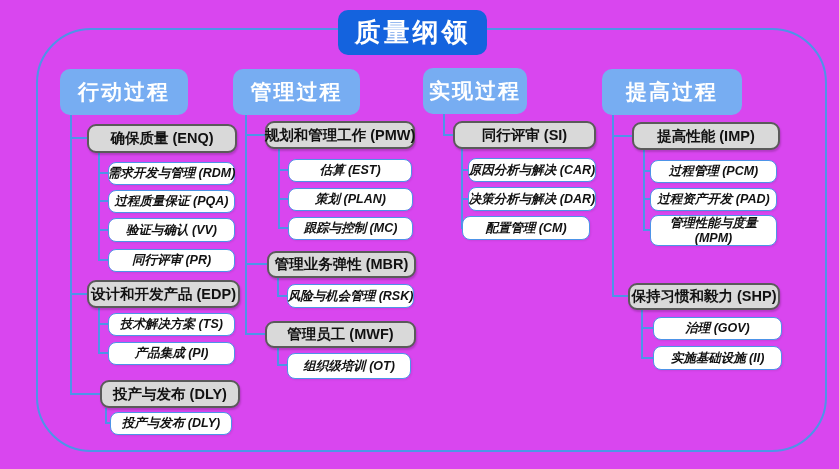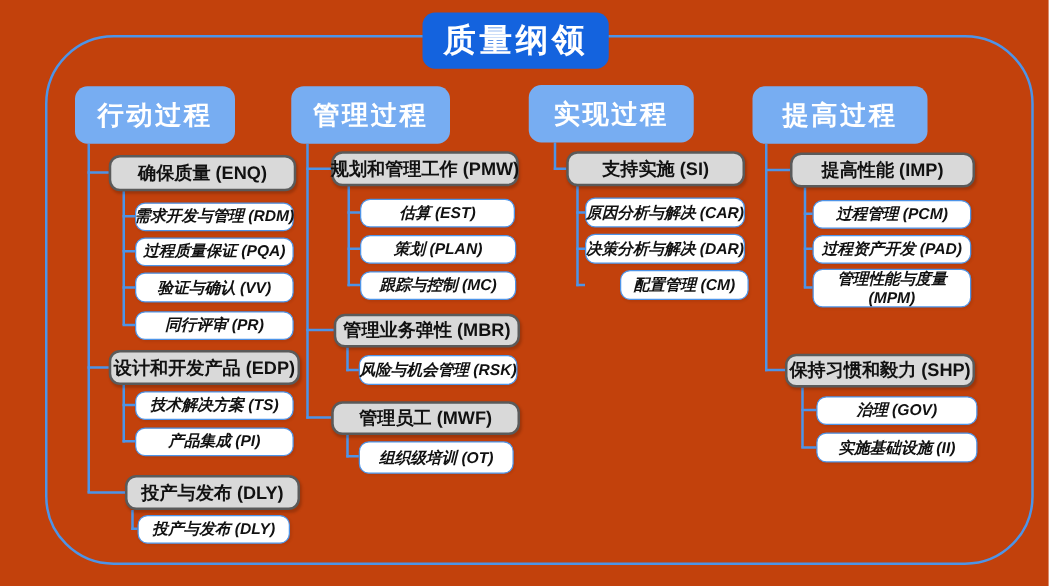--- a/index.html
+++ b/index.html
@@ -1,16 +1,16 @@
 <!DOCTYPE html>
 <html><head>
 <meta charset="utf-8">
 <style>
   html,body{margin:0;padding:0;background:#fff;}
-  .canvas{position:relative;width:839px;height:469px;background:#c2410c;overflow:hidden;
+  .canvas{position:relative;width:839px;height:469px;background:#d946ef;overflow:hidden;
           font-family:"Liberation Sans","DejaVu Sans",sans-serif;}
   .outer{position:absolute;left:36px;top:28px;width:791px;height:424px;
          border:2px solid #4D94E8;border-radius:55px;box-sizing:border-box;}
   .ln{position:absolute;background:#4D94E8;z-index:1;}
   .v{width:2px;}
   .h{height:2px;}
   .node{position:absolute;display:flex;align-items:center;justify-content:center;
         box-sizing:border-box;text-align:center;z-index:2;}
   .title-box{background:#1463DE;color:#fff;border-radius:10px;font-size:26px;
              font-weight:bold;letter-spacing:3px;z-index:3;}
@@ -93,25 +93,25 @@
   <div class="node hdr" style="left:233px;top:69px;width:127px;height:46px">管理过程</div>
   <div class="node gray" style="left:265px;top:121px;width:150px;height:28px">规划和管理工作 (PMW)</div>
   <div class="node leaf" style="left:288px;top:159px;width:124px;height:23px">估算 (EST)</div>
   <div class="node leaf" style="left:288px;top:217px;width:125px;height:23px">跟踪与控制 (MC)</div>
   <div class="node leaf" style="left:288px;top:188px;width:125px;height:23px">策划 (PLAN)</div>
   <div class="node gray" style="left:267px;top:251px;width:149px;height:27px">管理业务弹性 (MBR)</div>
   <div class="node leaf" style="left:287px;top:284px;width:127px;height:24px">风险与机会管理 (RSK)</div>
   <div class="node gray" style="left:265px;top:321px;width:151px;height:27px">管理员工 (MWF)</div>
   <div class="node leaf" style="left:287px;top:353px;width:124px;height:26px">组织级培训 (OT)</div>
 
-  <div class="node hdr" style="left:423px;top:68px;width:132px;height:46px">实现过程</div>
-  <div class="node gray" style="left:453px;top:121px;width:143px;height:28px">支持实施 (SI)</div>
+  <div class="node hdr" style="left:423px;top:68px;width:104px;height:46px">实现过程</div>
+  <div class="node gray" style="left:453px;top:121px;width:143px;height:28px">同行评审 (SI)</div>
   <div class="node leaf" style="left:468px;top:158px;width:128px;height:24px">原因分析与解决 (CAR)</div>
   <div class="node leaf" style="left:468px;top:187px;width:128px;height:24px">决策分析与解决 (DAR)</div>
-  <div class="node leaf" style="left:496px;top:216px;width:103px;height:24px">配置管理 (CM)</div>
+  <div class="node leaf" style="left:462px;top:216px;width:128px;height:24px">配置管理 (CM)</div>
 
   <div class="node hdr" style="left:602px;top:69px;width:140px;height:46px">提高过程</div>
   <div class="node gray" style="left:632px;top:122px;width:148px;height:28px">提高性能 (IMP)</div>
   <div class="node leaf" style="left:650px;top:160px;width:127px;height:23px">过程管理 (PCM)</div>
   <div class="node leaf" style="left:650px;top:188px;width:127px;height:23px">过程资产开发 (PAD)</div>
   <div class="node leaf" style="left:650px;top:215px;width:127px;height:31px">管理性能与度量
 (MPM)</div>
   <div class="node gray" style="left:628px;top:283px;width:152px;height:27px">保持习惯和毅力 (SHP)</div>
   <div class="node leaf" style="left:653px;top:317px;width:129px;height:23px">治理 (GOV)</div>
   <div class="node leaf" style="left:653px;top:346px;width:129px;height:24px">实施基础设施 (II)</div>

